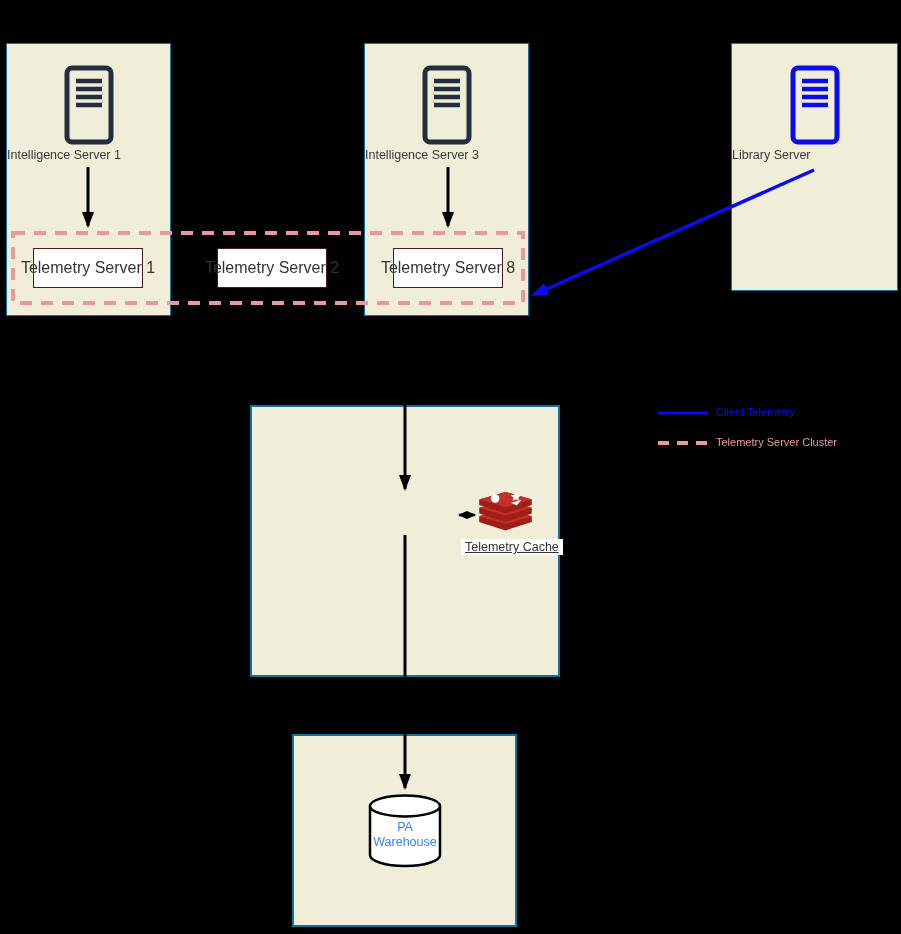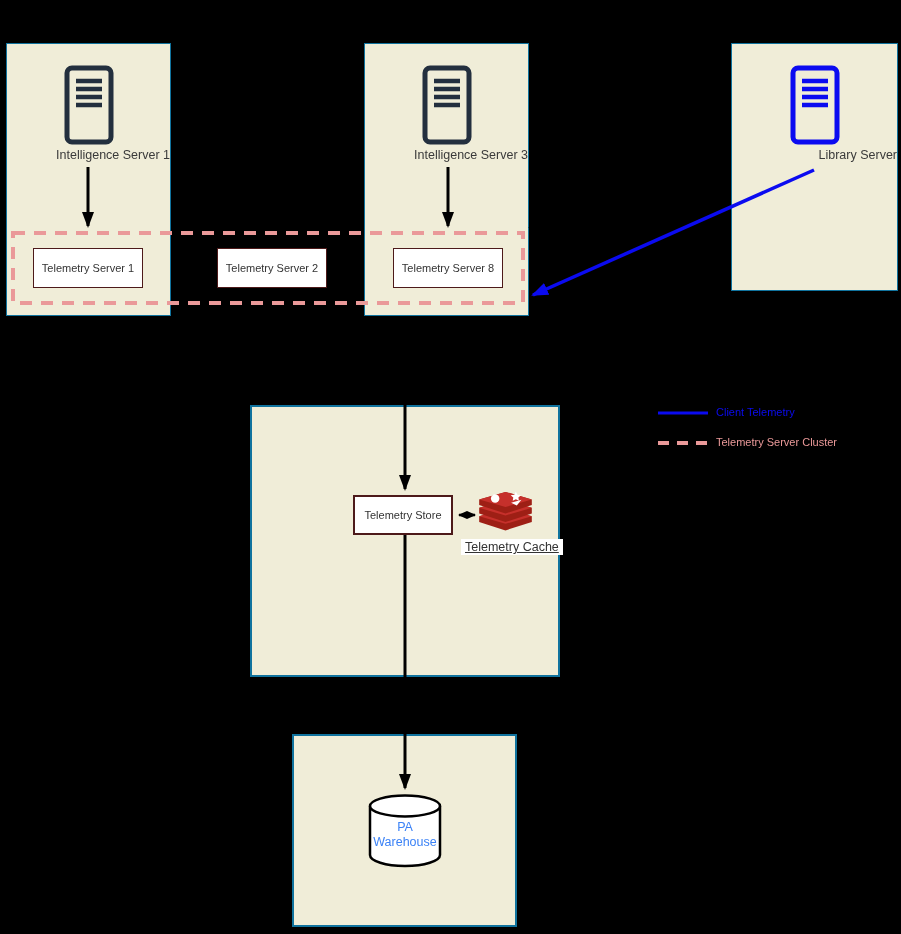--- a/index.html
+++ b/index.html
@@ -9,27 +9,27 @@
   }
   .panel{
     position:absolute;background:#f0edd8;border:1.5px solid #10739e;box-sizing:border-box;
   }
   .panel.big{border-width:2px;}
   .server-icon{
     position:absolute;left:50%;transform:translateX(-50%);top:21px;width:50px;height:80px;color:#232f3e;
   }
   .server-icon.blue{color:#0b0bf0;}
   .panel-label{
-    position:absolute;left:0;right:0;top:104px;text-align:right;
+    position:absolute;left:0;right:0;top:104px;text-align:left;
     font-size:12.5px;color:#3a3a3a;white-space:nowrap;
   }
   .tbox{
     position:absolute;width:110px;height:40px;background:#ffffff;border:1.5px solid #4d1a1a;
     box-sizing:border-box;display:flex;align-items:center;justify-content:center;
-    font-size:11px;color:#333;white-space:nowrap;z-index:3;
+    font-size:16px;color:#333;white-space:nowrap;z-index:3;
   }
   .tbox.store{border-width:2px;}
   .cache-label{
     position:absolute;left:461px;top:539px;background:#ffffff;padding:1px 4px;
     font-size:12.5px;color:#333;z-index:4;white-space:nowrap;text-decoration:underline;
   }
   .redis-icon{position:absolute;left:477px;top:490px;width:57px;height:47px;z-index:3;}
   .cylinder{position:absolute;left:368px;top:794px;width:74px;height:74px;z-index:3;}
   .warehouse-label{
     position:absolute;left:370px;top:820px;width:70px;text-align:center;
@@ -81,23 +81,20 @@
   </div>
   <div class="tbox" style="left:217px;top:248px;">
     <span>Telemetry Server 2</span>
   </div>
   <div class="tbox" style="left:393px;top:248px;">
     <span>Telemetry Server 8</span>
   </div>
 
   <div class="panel big" style="left:250px;top:405px;width:310px;height:272px;"></div>
 
-  <div class="tbox store" style="left:353px;top:495px;width:100px;">
-    <span>Telemetry Store</span>
-  </div>
 
   <svg class="redis-icon" viewBox="0 0 60 50">
     <g>
       <path d="M30,20 L58,28 L58,34 L30,43 L2,34 L2,28 Z" fill="#9e1f15"></path>
       <path d="M30,20 L58,28 L30,36 L2,28 Z" fill="#c6302b"></path>
     </g>
     <g>
       <path d="M30,11 L58,19 L58,25 L30,34 L2,25 L2,19 Z" fill="#9e1f15"></path>
       <path d="M30,11 L58,19 L30,27 L2,19 Z" fill="#c6302b"></path>
     </g>

